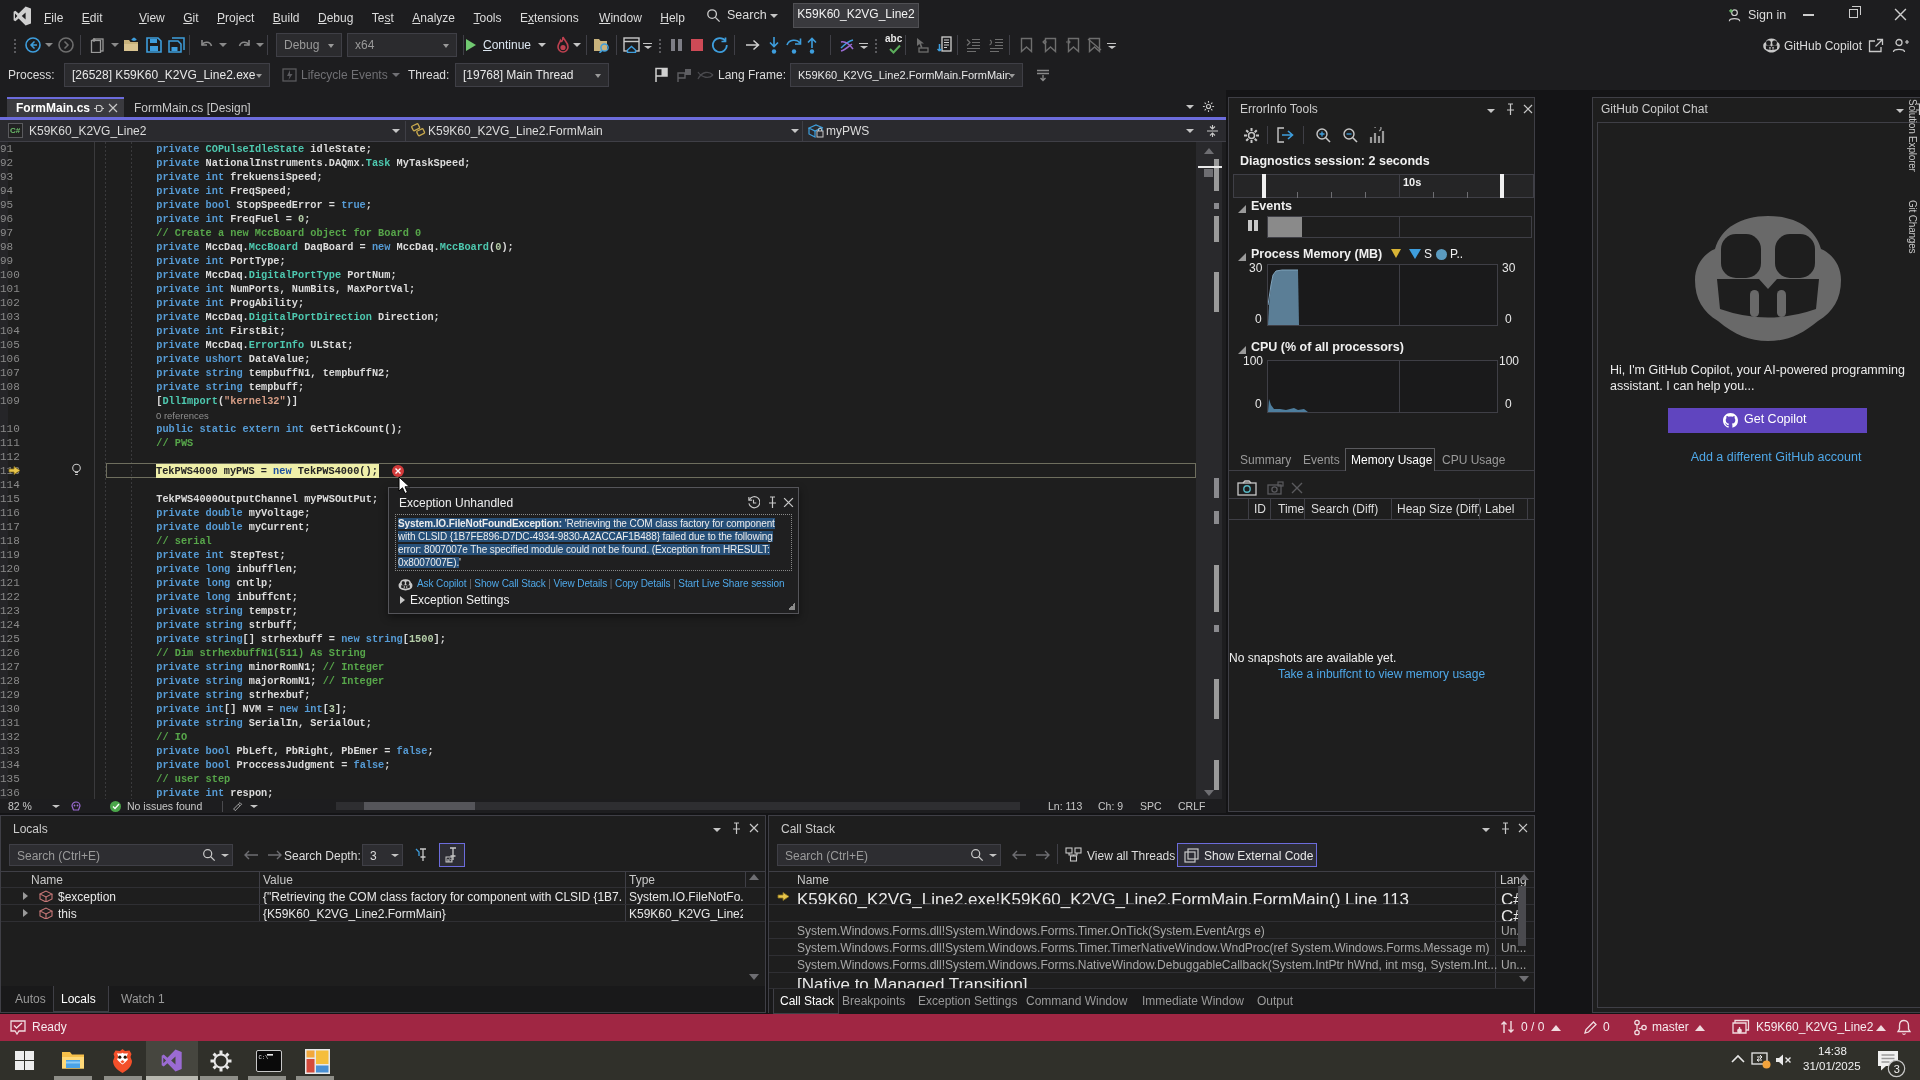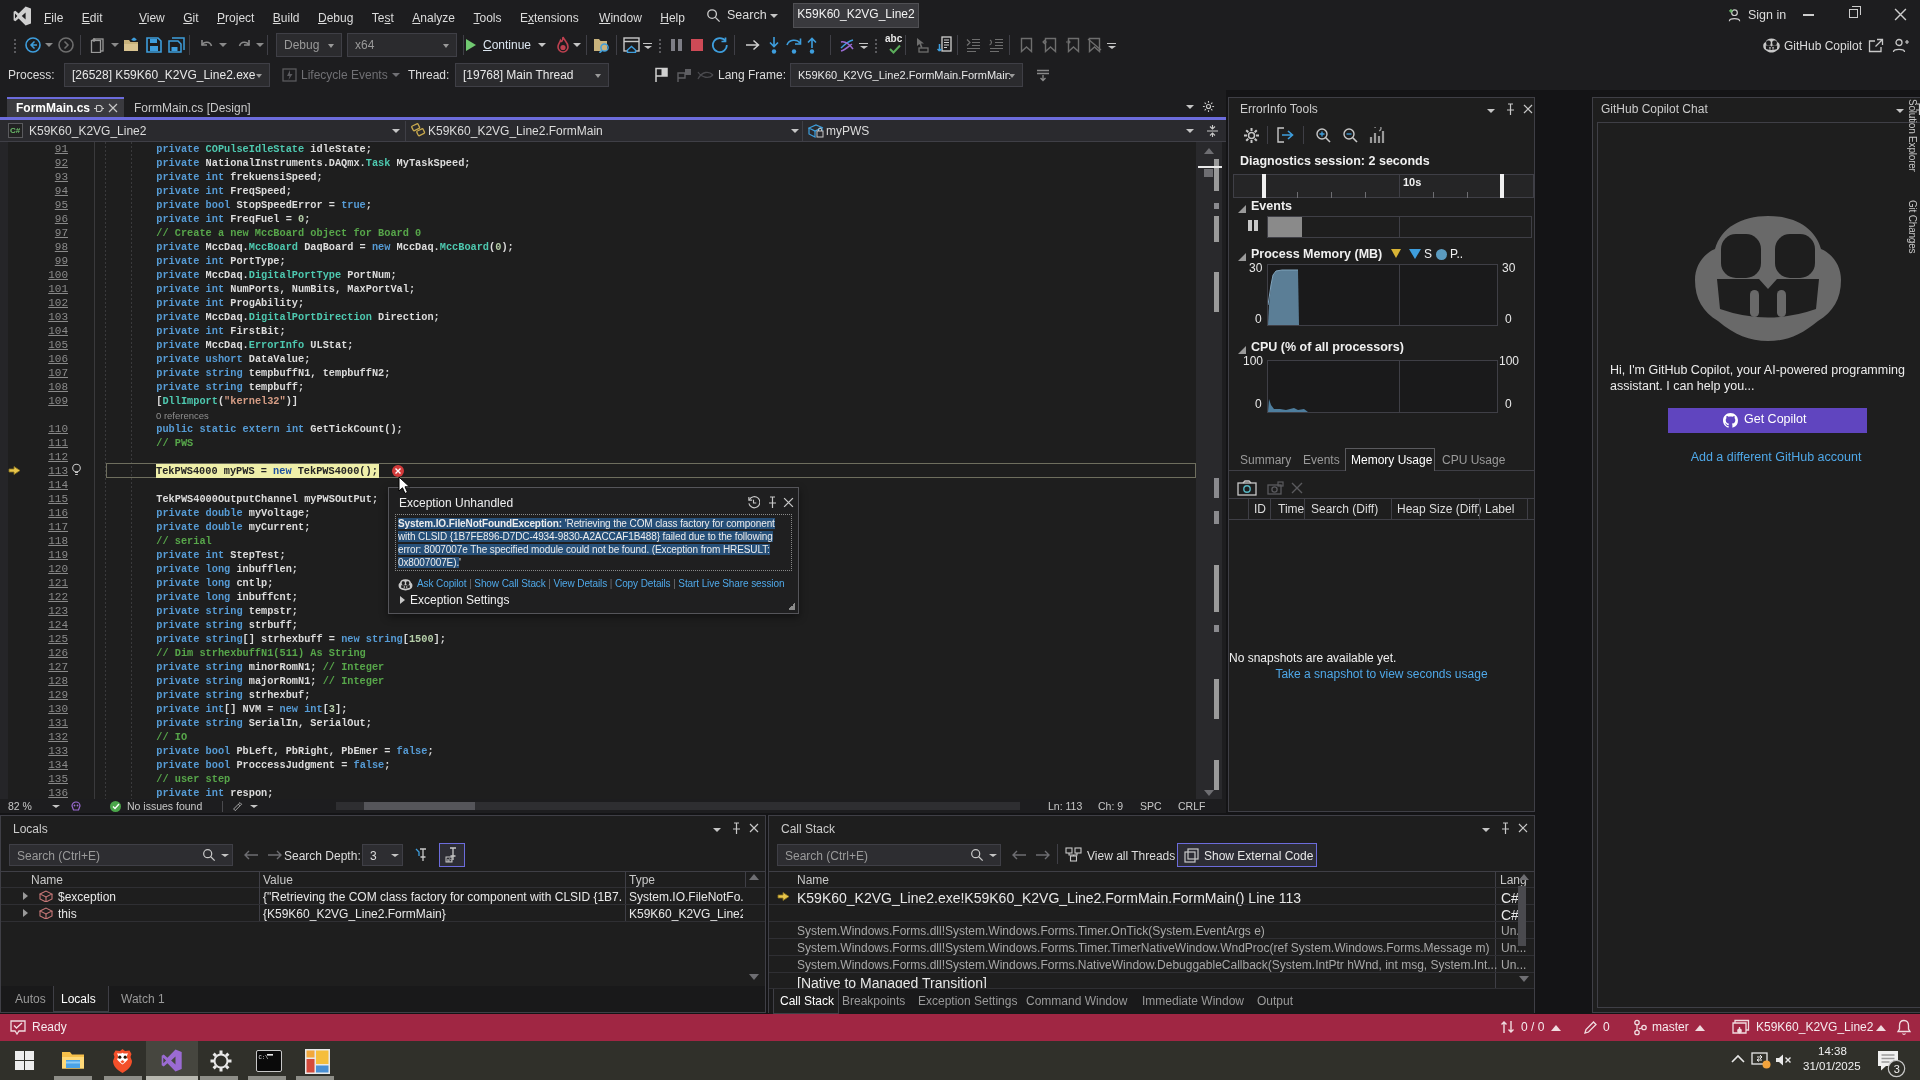--- a/index.html
+++ b/index.html
@@ -17,31 +17,31 @@
 #debugbar { position:absolute; left:0; top:60px; width:1920px; height:30px; background:#1D1D1F; }
 .menuitem { display:inline-block; font-size:12px; color:#DCDCDC; }
 .menuitem u { text-decoration:underline; }
 .combo { position:absolute; height:24px; background:#2B2B2E; border:1px solid #3F3F46; color:#9A9A9A; font-size:12px; line-height:22px; padding-left:7px; overflow:hidden; white-space:nowrap; }
 .combo .tri-d { position:absolute; right:7px; top:10px; border-top-color:#9A9A9A; }
 .combo.lite { color:#E8E8E8; }
 
 
 
 .cl { position:absolute; left:0; width:1196px; height:14px; }
-.cl .ln { position:absolute; left:0; top:0; width:68px; text-align:right; color:#8A8A8A;
-  font:11px "Liberation Mono", monospace; line-height:14px;text-decoration:underline; }
+.cl .ln { position:absolute; left:0; top:0; width:68px; color:#8A8A8A;
+  font:11px "Liberation Mono", monospace; line-height:14px; }
 .cl .ct { position:absolute; left:107px; top:0; white-space:pre; color:#DCDCDC;
   font:bold 10.28px "Liberation Mono", monospace; line-height:14px; }
 .cl i { font-style:normal; }
 .cl .k { color:#569CD6; } .cl .t { color:#4EC9B0; } .cl .c { color:#57A64A; }
 .cl .s { color:#D69D85; } .cl .n { color:#B5CEA8; }
 
 .exp { width:0; height:0; border-left:8px solid transparent; border-bottom:8px solid #9A9A9A; transform:rotate(0deg); }
 .vtext { writing-mode:vertical-rl; font-size:10px; color:#C8C8C8; letter-spacing:-0.2px; }
-.csr { font-size:14px; color:#E8E8E8; white-space:nowrap; }
+.csr { font-size:17px; color:#E8E8E8; white-space:nowrap; }
 .csd { font-size:12px; color:#A8A8A8; white-space:nowrap; }
 .dashv { width:1px; background-image:repeating-linear-gradient(to bottom,#3A3A3C 0 2px,transparent 2px 4px); }
 #codelines { position:absolute; left:0; top:0; }
 #main { position:absolute; left:0; top:90px; width:1920px; height:925px; background:#141416; }
 .ddots { position:absolute; width:4px; height:15px;
   background-image:radial-gradient(circle, #5A5A5E 1px, transparent 1.2px);
   background-size:4px 4px; }
 </style>
 </head>
 <body>
@@ -753,21 +753,21 @@
   <span class="abs" style="left:82px;top:404px;font-size:12px;color:#DCDCDC">Search (Diff)</span>
   <span class="abs" style="left:168px;top:404px;font-size:12px;color:#DCDCDC">Heap Size (Diff)</span>
   <span class="abs" style="left:256px;top:404px;font-size:12px;color:#DCDCDC">Label</span>
   <div class="sep-v" style="left:19px;top:400px;height:21px"></div>
   <div class="sep-v" style="left:41px;top:400px;height:21px"></div>
   <div class="sep-v" style="left:75px;top:400px;height:21px"></div>
   <div class="sep-v" style="left:162px;top:400px;height:21px"></div>
   <div class="sep-v" style="left:250px;top:400px;height:21px"></div>
   <div class="sep-v" style="left:298px;top:400px;height:21px"></div>
   <div class="abs" style="left:0;top:553px;width:305px;text-align:left;font-size:12px;color:#F0F0F0">No snapshots are available yet.</div>
-  <div class="abs" style="left:0;top:569px;width:305px;text-align:center;font-size:12px;color:#4FA8E8">Take a snapshot to view seconds usage</div>
+  <div class="abs" style="left:0;top:569px;width:305px;text-align:center;font-size:12px;color:#4FA8E8">Take a inbuffcnt to view memory usage</div>
  </div>
 
  <div id="cop" class="abs" style="left:1592px;top:7px;width:366px;height:916px;background:#1E1E1E;border:1px solid #3F3F46">
   <span class="abs" style="left:8px;top:4px;font-size:12px;color:#CCCCCC">GitHub Copilot Chat</span>
   <span class="tri-d abs" style="left:303px;top:11px"></span>
   <svg class="abs" style="left:321px;top:5px" width="11" height="13" viewBox="0 0 11 13">
         <path d="M3,1 h5 M5.5,1 v6 M2,7 h7 M5.5,7 v5" stroke="#C8C8C8" stroke-width="1.2" fill="none"></path>
       </svg>
   <svg class="abs" style="left:343px;top:6px" width="10" height="10" viewBox="0 0 10 10">
         <path d="M1,1 L9,9 M9,1 L1,9" stroke="#C8C8C8" stroke-width="1.2"></path>

